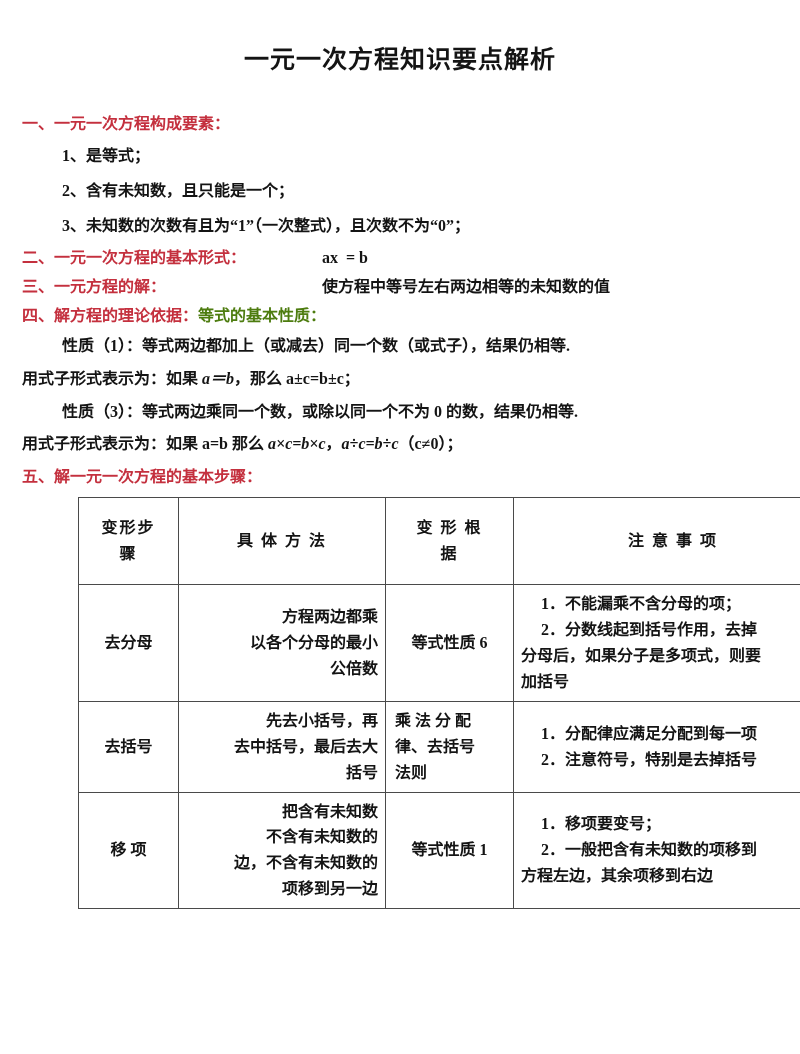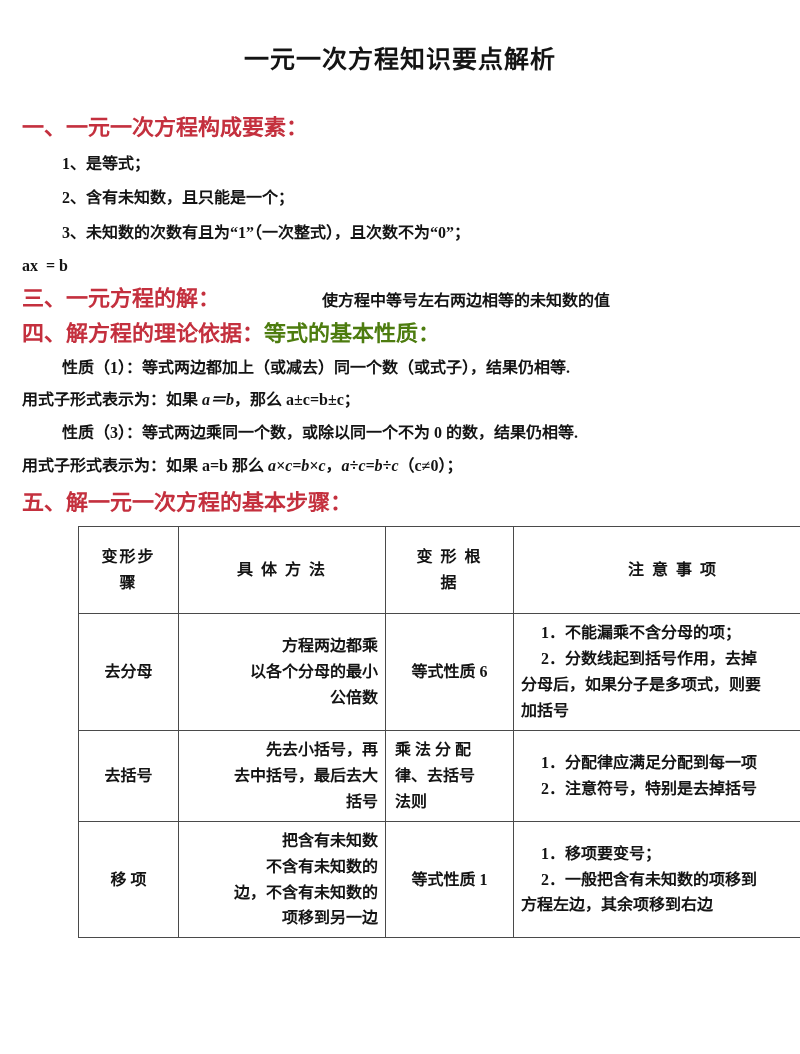--- a/index.html
+++ b/index.html
@@ -35,21 +35,21 @@
     padding-top: 44px;
     padding-bottom: 0;
     line-height: 1.2;
     font-family: "Liberation Sans", "DejaVu Sans", sans-serif;
   }
 
   
   .sec-head {
     color: #C4303E;
     font-weight: 700;
-    font-size: 22px;
+    font-size: 16px;
     line-height: 1.25;
     margin: 0;
     padding: 0;
     white-space: pre;
     font-family: "Liberation Sans", "DejaVu Sans", sans-serif;
   }
   .sec-head .tail-black {
     color: #4d7c0f;
     font-weight: 700;
   }
@@ -135,20 +135,21 @@
   <div class="g-12"></div>
   <p class="body-line indent-1">1、是等式；</p>
   <div class="g-14"></div>
   <p class="body-line indent-1">2、含有未知数，且只能是一个；</p>
   <div class="g-14"></div>
   <p class="body-line indent-1">3、未知数的次数有且为“1”（一次整式），且次数不为“0”；</p>
 
   <div class="g-12"></div>
 
   <div class="row-flex">
+    <span class="sec-head label-col" style="width:300px">二、一元一次方程的基本形式：</span>
     <span class="body-line value-col">ax  = b</span>
   </div>
 
   <div class="g-8"></div>
 
   <div class="row-flex">
     <span class="sec-head label-col" style="width:300px">三、一元方程的解：</span>
     <span class="body-line value-col">使方程中等号左右两边相等的未知数的值</span>
   </div>
 

